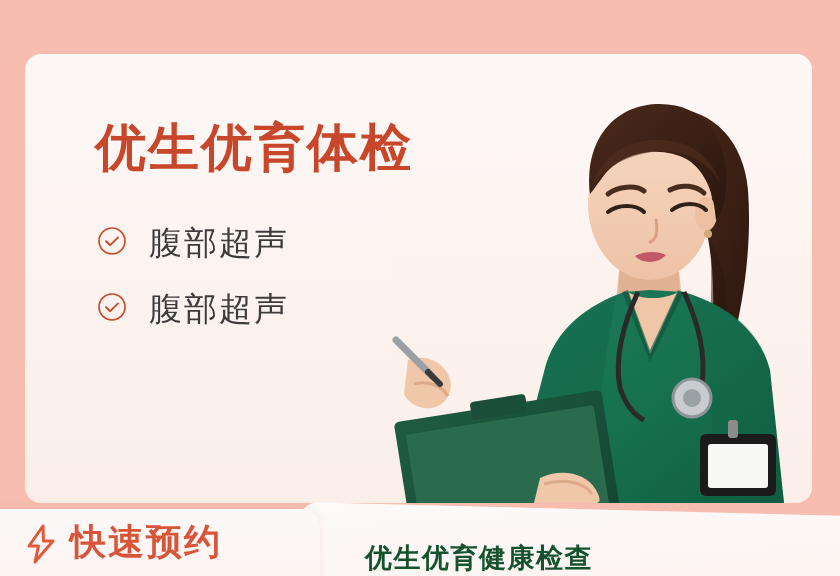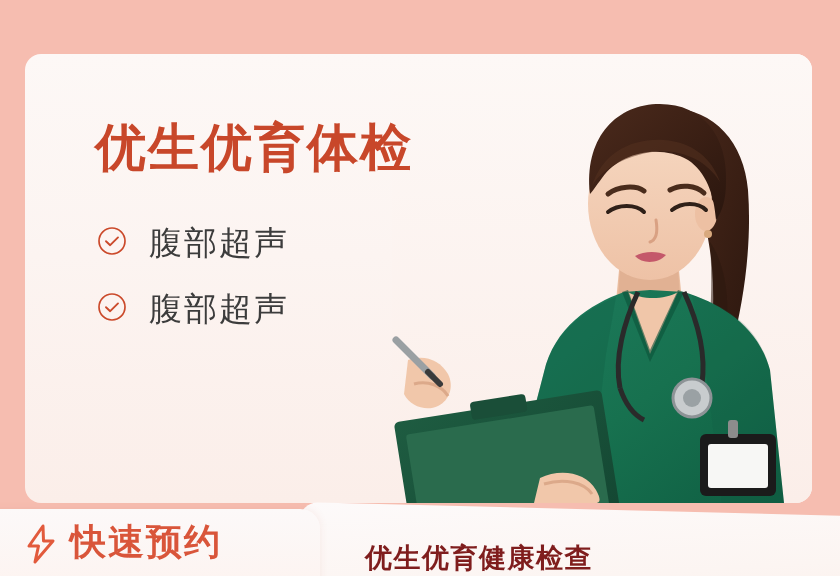--- a/index.html
+++ b/index.html
@@ -43,21 +43,21 @@
 
   
   .bar-right{
     position:absolute;left:300px;top:470px;width:560px;height:120px;
     background:linear-gradient(175deg,#fdfafa 0%,#fcf5f2 55%,#fbeee9 100%);
     transform:rotate(1.45deg);transform-origin:left top;
     border-radius:18px 0 0 0;
   }
   .bar-right-label{
     position:absolute;left:365px;top:508px;
-    font-size:27px;font-weight:700;color:#7f1d1d;letter-spacing:1.5px;
+    font-size:27px;font-weight:700;color:#14532d;letter-spacing:1.5px;
     white-space:nowrap;
   }
   .bar-left{
     position:absolute;left:-20px;top:477px;width:340px;height:120px;
     background:linear-gradient(180deg,#fcf9f9 0%,#fdf4f1 60%,#fbeae4 100%);
     border-radius:0 20px 0 0;
     box-shadow:2px -2px 6px rgba(196,120,95,.07);
   }
   .bar-left-inner{
     position:absolute;left:24px;top:492px;display:flex;align-items:flex-start;

